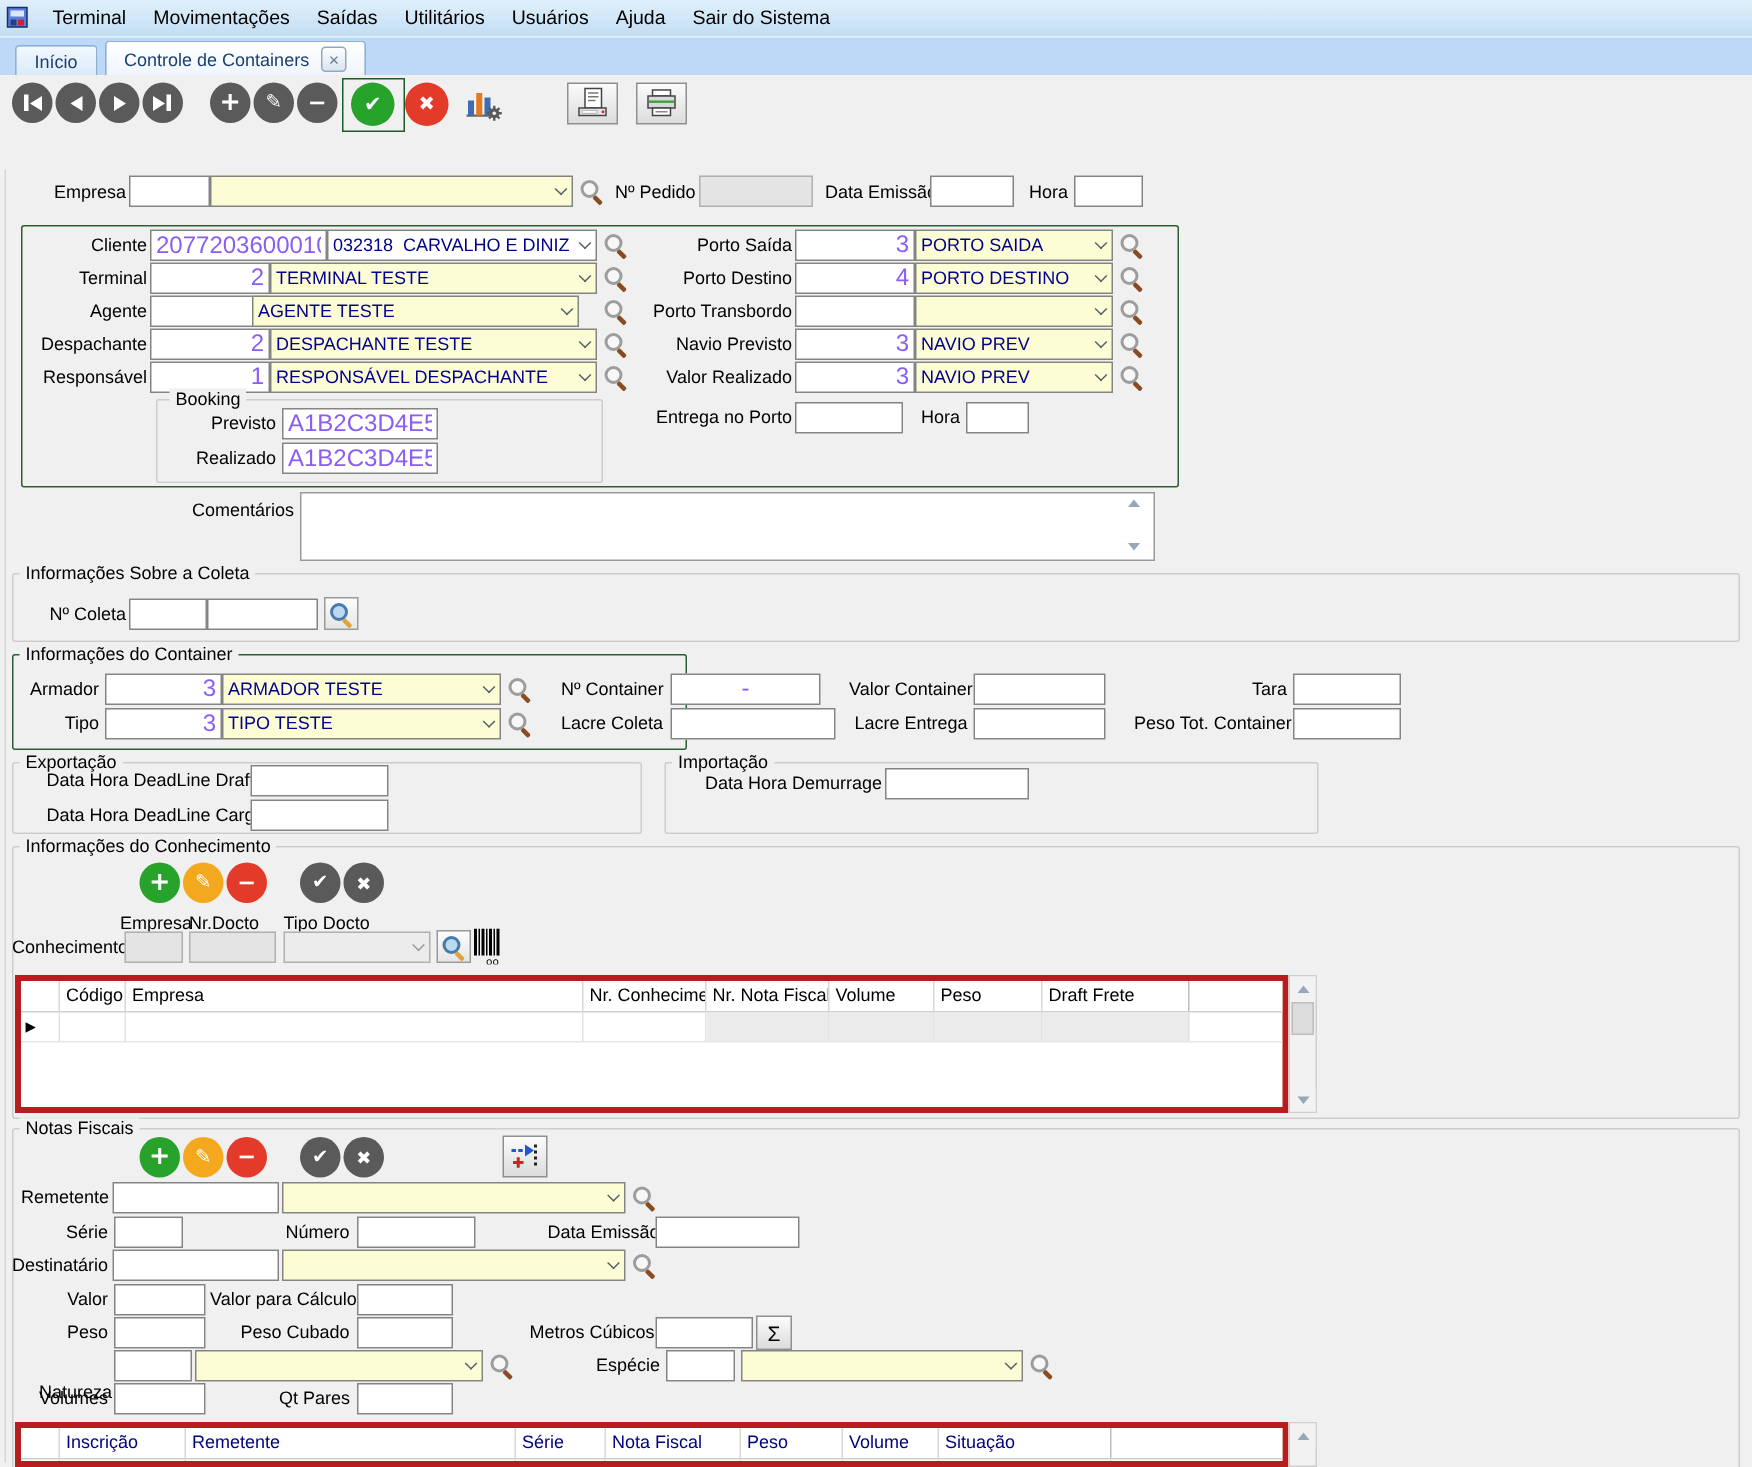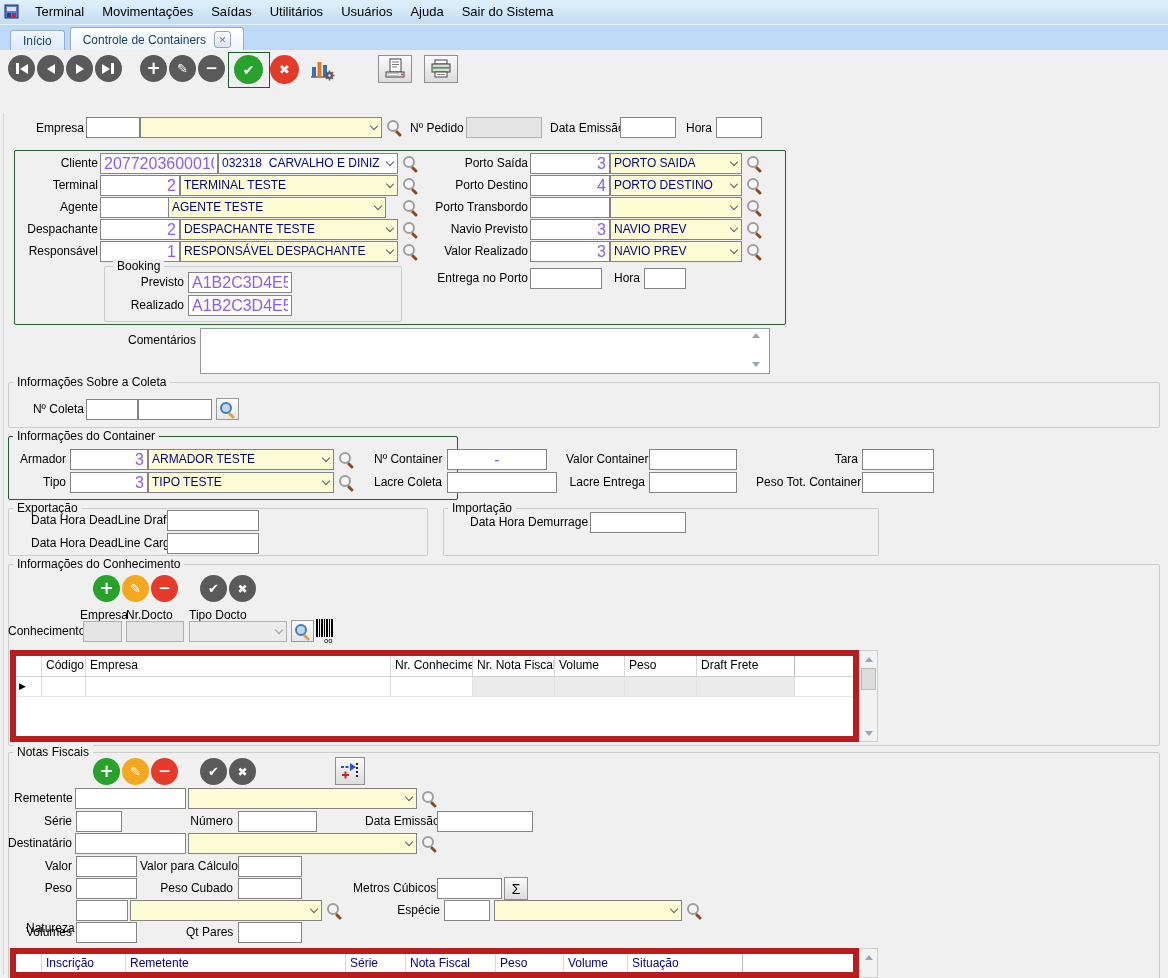--- a/index.html
+++ b/index.html
@@ -62,21 +62,21 @@
                   border-radius:50%;background:#bcd9f2;}
   .magbtn::after{content:"";position:absolute;left:13px;top:13px;width:7px;height:3px;background:#e0a23c;
                  border-radius:1px;transform:rotate(45deg);transform-origin:0 0;}
   .gbox{position:absolute;box-sizing:border-box;border:1px solid #cdcdcd;border-radius:2px;}
   .gbox.green{border-color:#2b5e34;}
   .legend{position:absolute;top:-8px;left:8px;background:#f0f0f0;padding:0 4px;font-size:12px;line-height:15px;white-space:nowrap;}
   .chev-up,.chev-dn{position:absolute;width:0;height:0;border-left:4px solid transparent;border-right:4px solid transparent;}
   .chev-up{border-bottom:5px solid #97a6b8;}
   .chev-dn{border-top:5px solid #97a6b8;}
   
-  .grid{position:absolute;background:#fff;border:6px solid #b91c1c;box-sizing:border-box;overflow:hidden;}
+  .grid{position:absolute;background:#fff;border:4px solid #b91c1c;box-sizing:border-box;overflow:hidden;}
   .ghead{display:flex;height:20px;border-bottom:1px solid #cfcfcf;background:#fff;}
   .gh{box-sizing:border-box;border-right:1px solid #d8d8d8;font-size:12px;padding:2px 4px;white-space:nowrap;overflow:hidden;}
   .grow{display:flex;height:19px;border-bottom:1px solid #e6e6e6;}
   .gc{box-sizing:border-box;border-right:1px solid #e2e2e2;}
   .shade{background:#ebebeb;}
   .navy{color:#00007f;}
   .ind{font-size:9px;line-height:19px;padding-left:3px;color:#000;}
   .vsb{position:absolute;width:19px;box-sizing:border-box;background:#f2f2f2;border:1px solid #cfcfcf;}
   .vsb .sbtn{position:absolute;left:0;width:17px;height:16px;display:flex;align-items:center;justify-content:center;
              background:#f2f2f2;}

